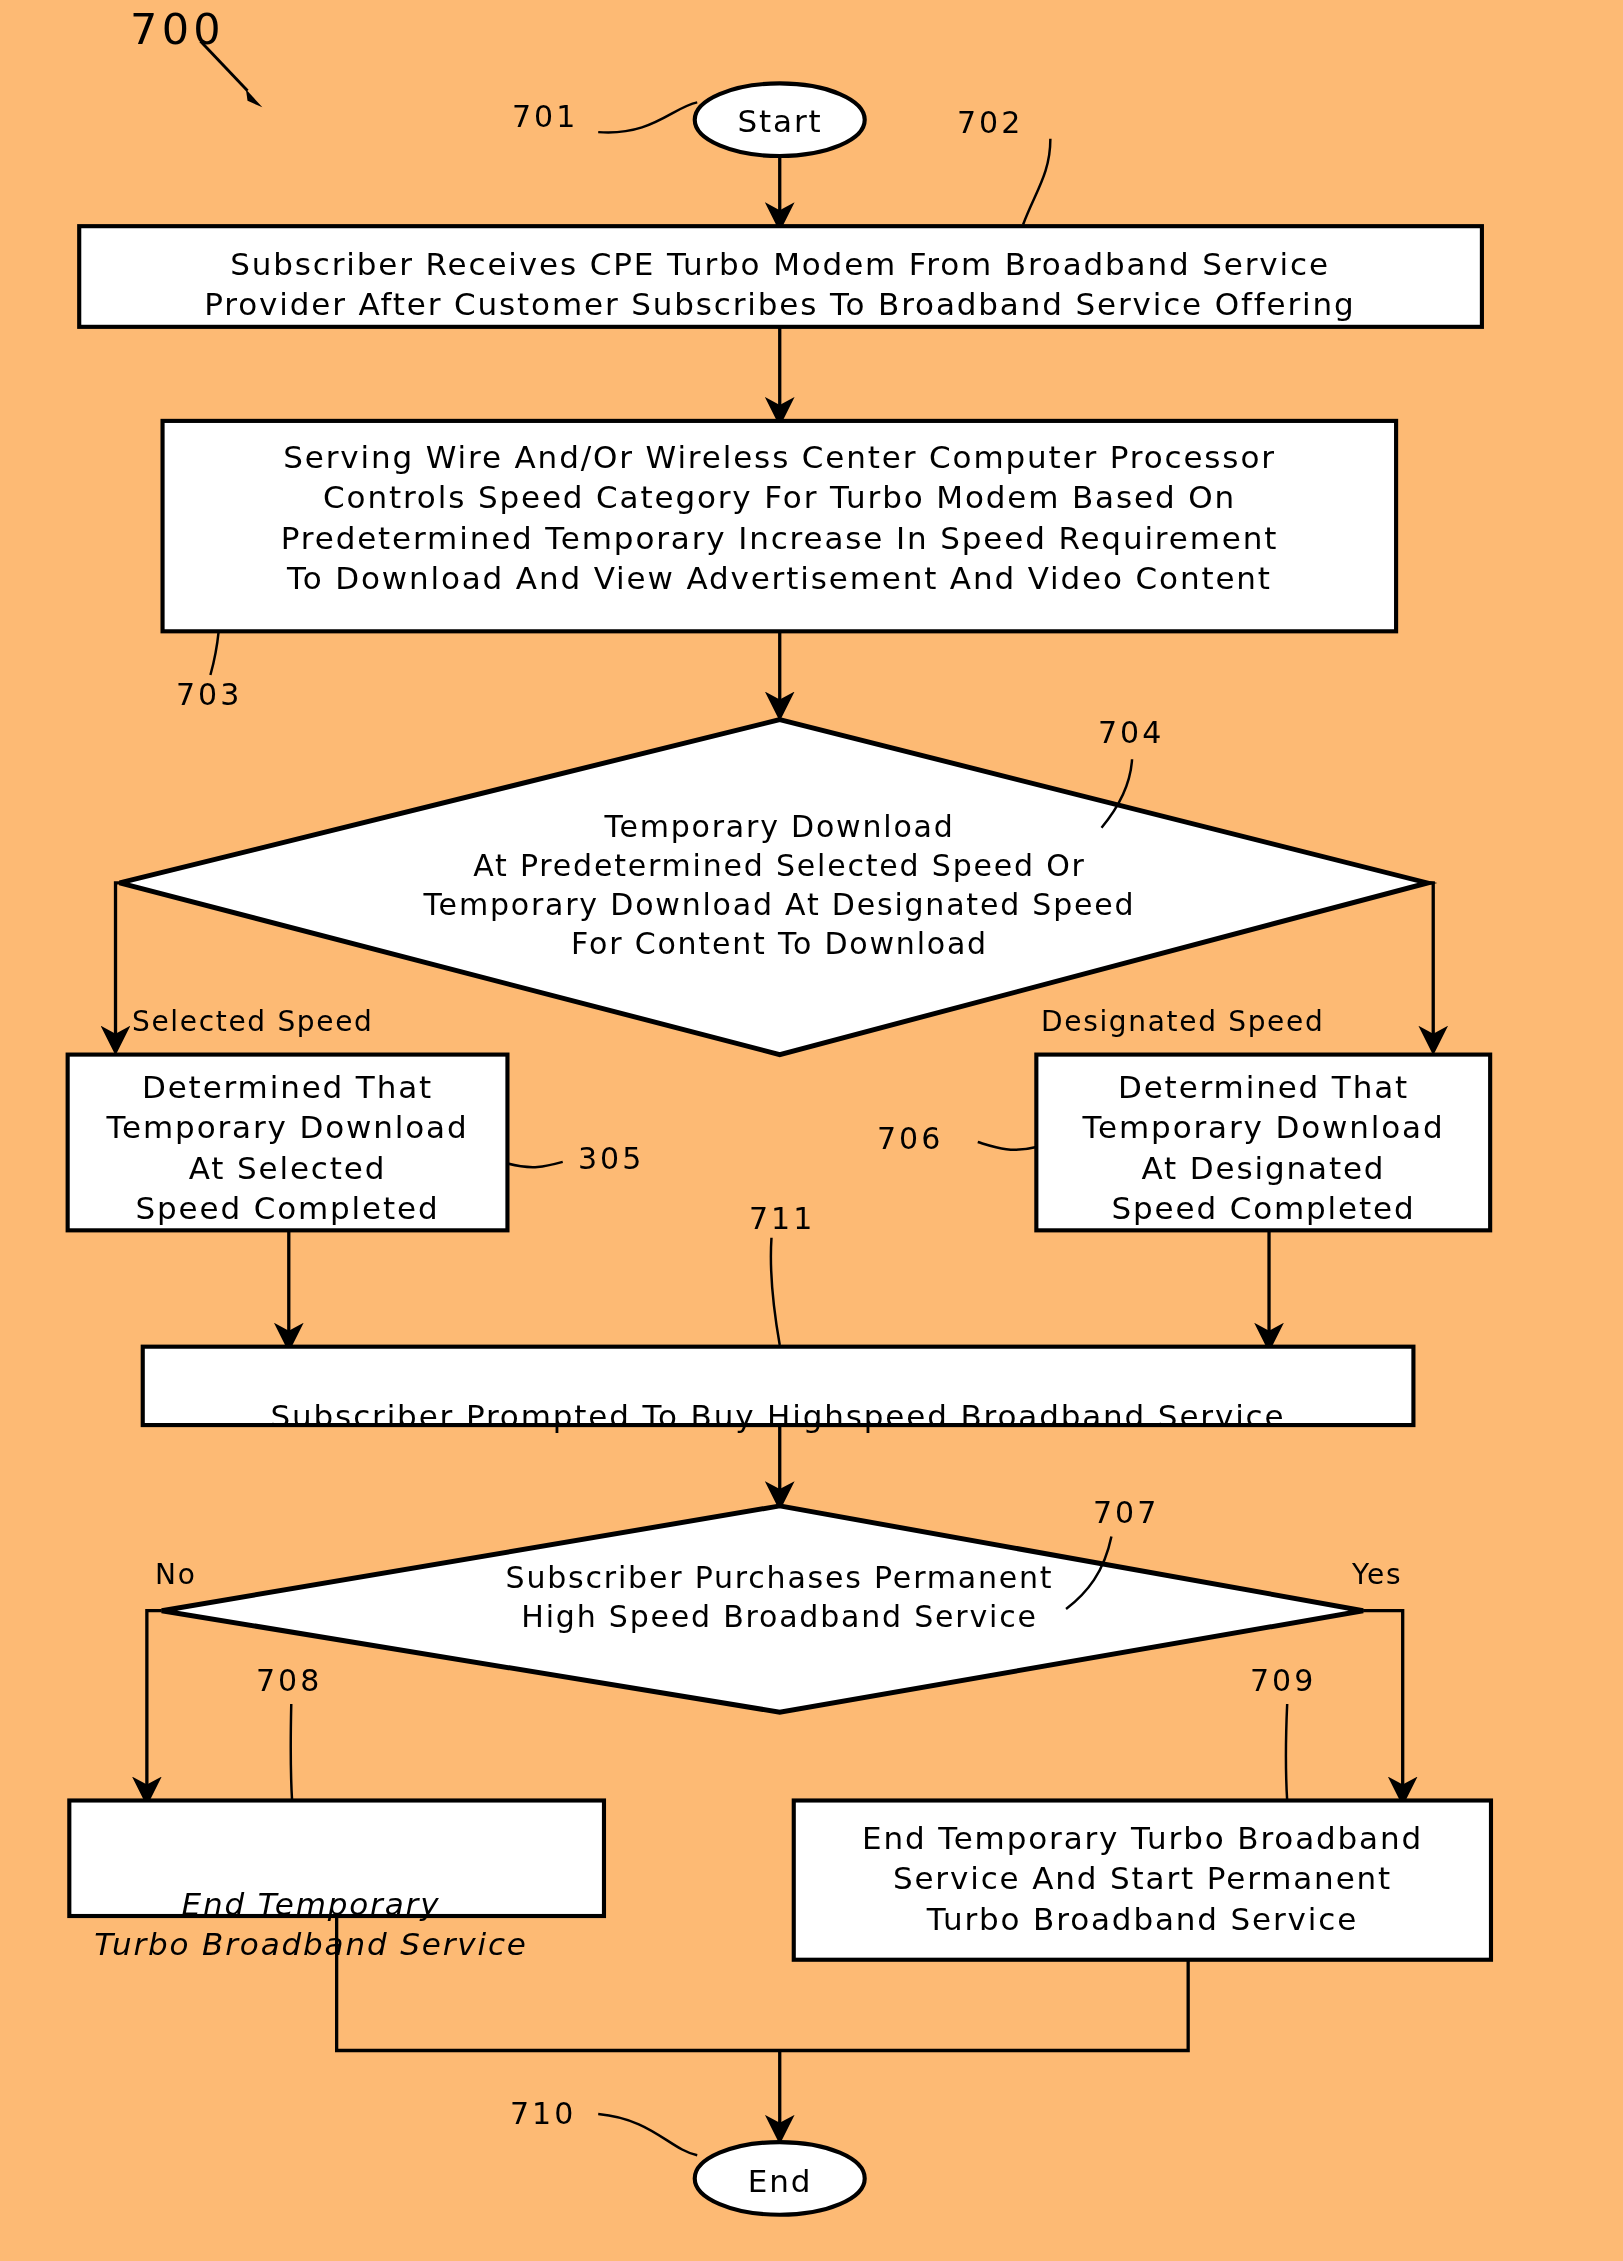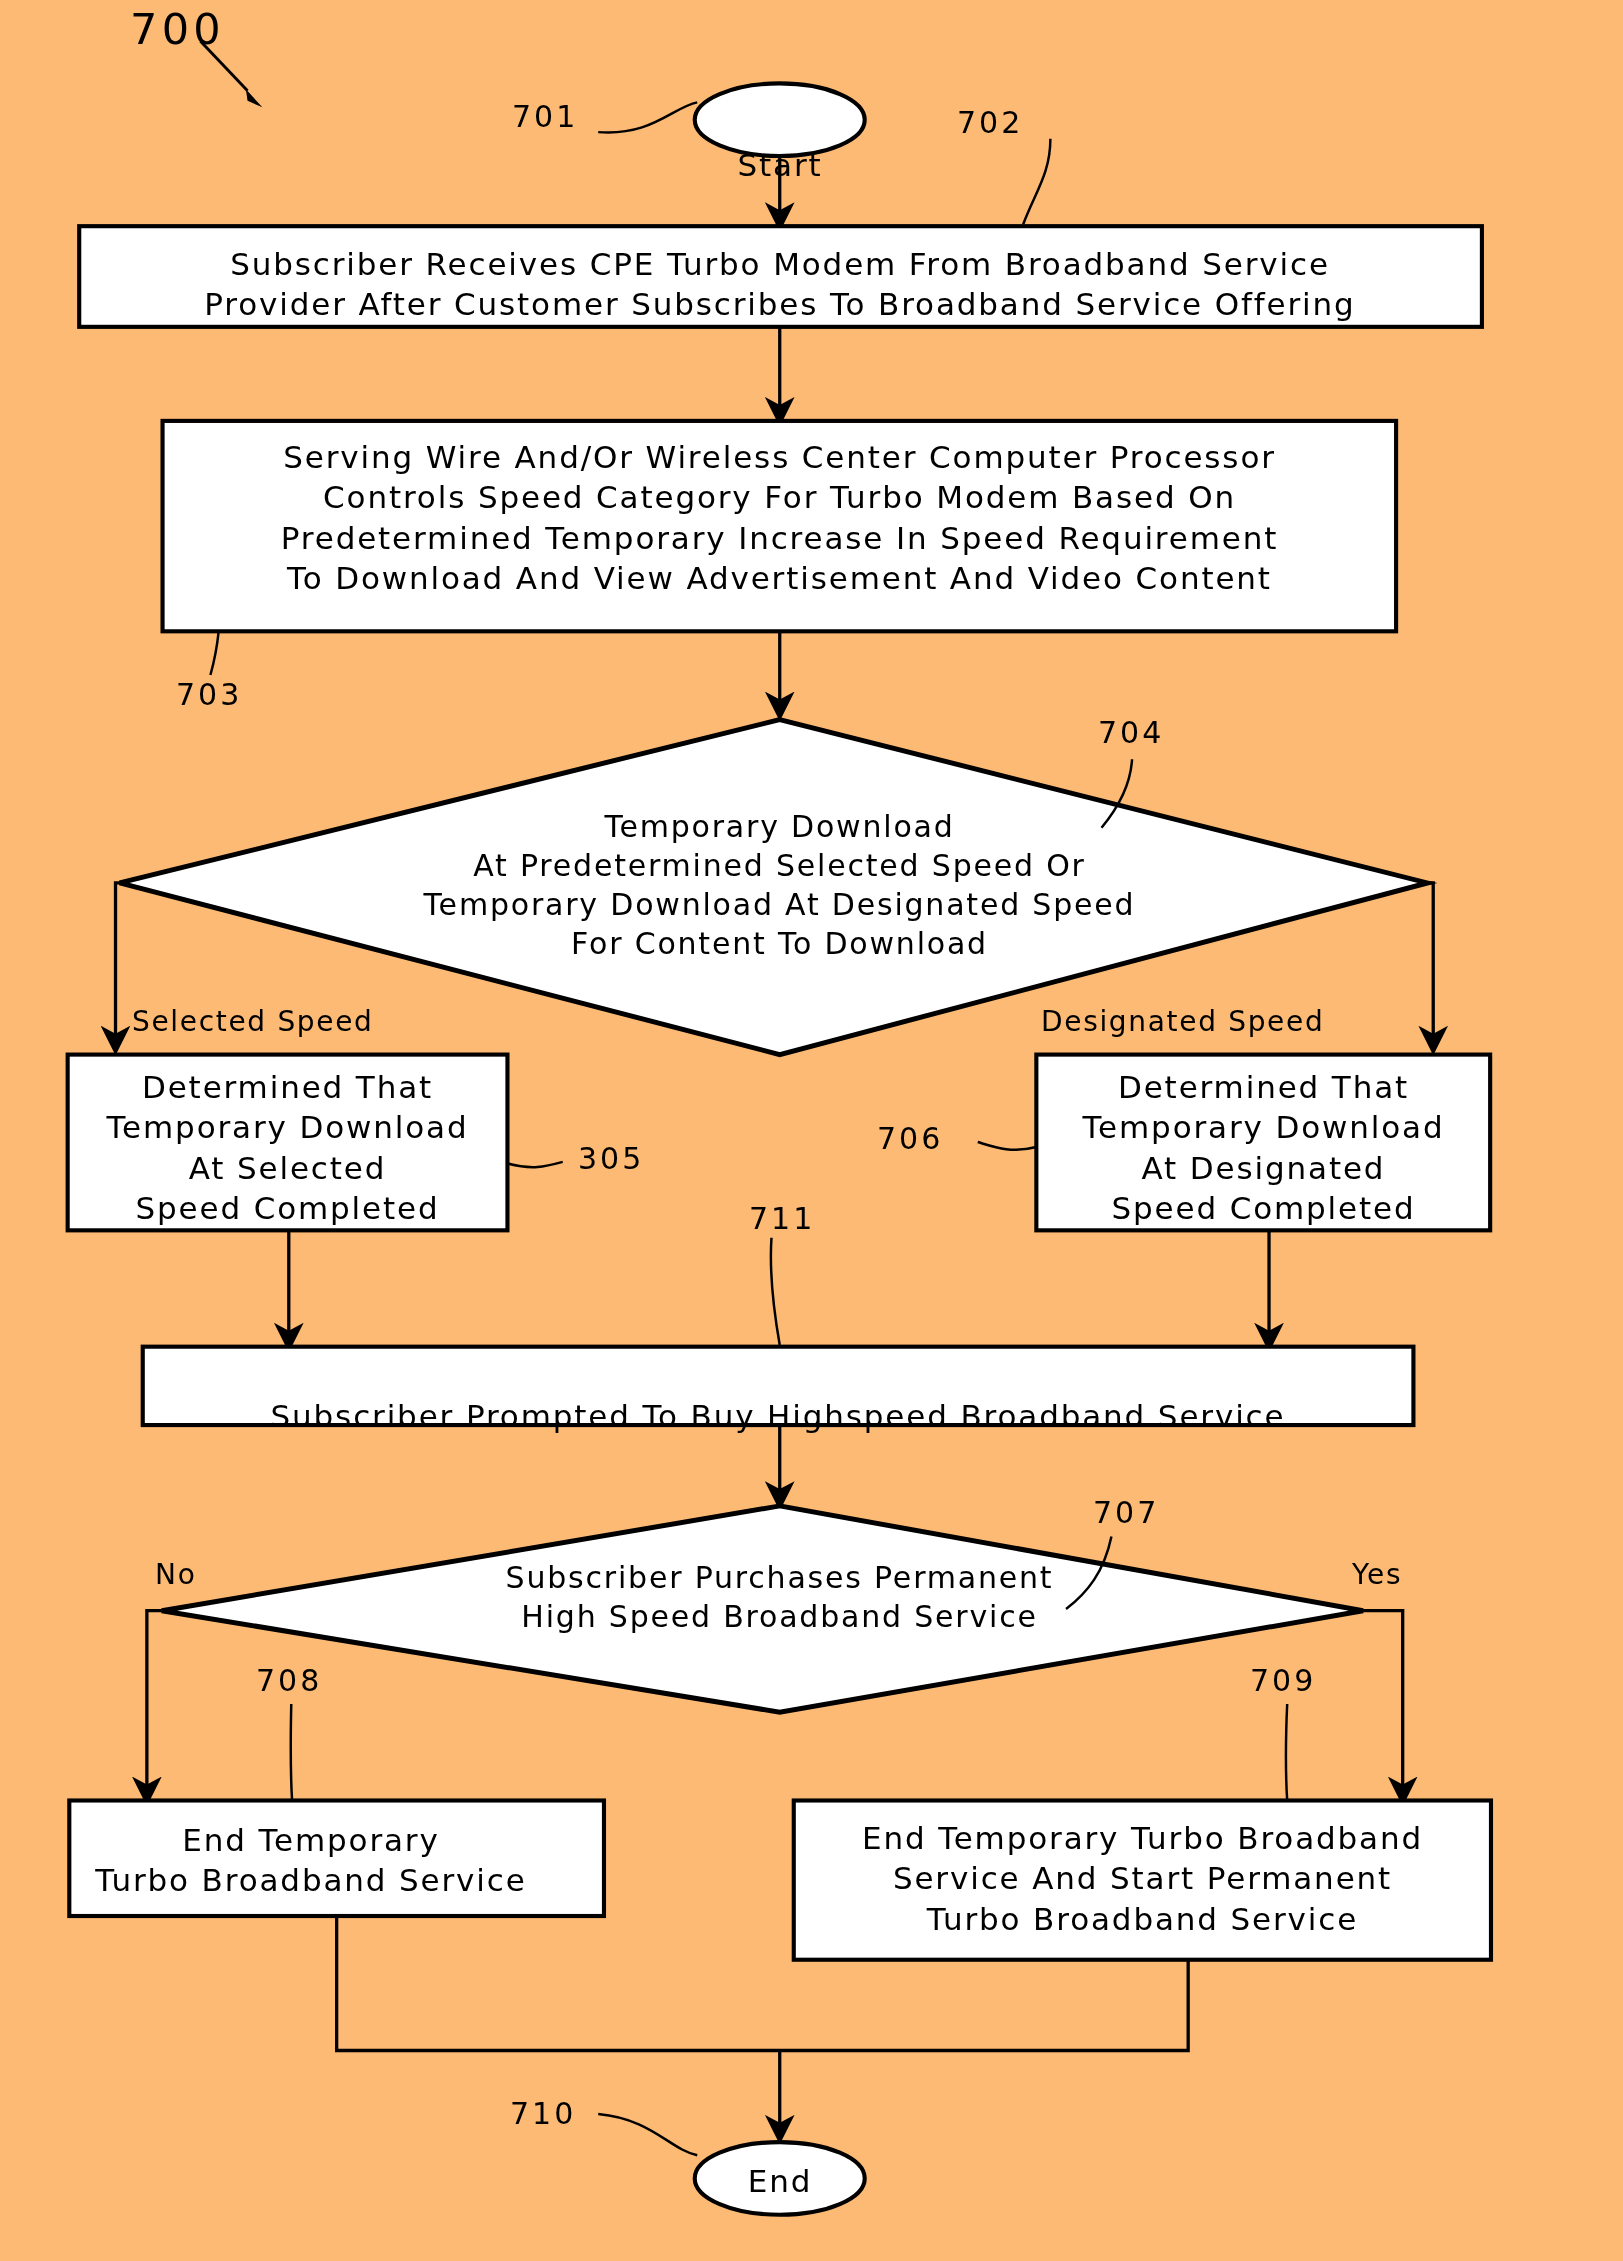--- a/index.html
+++ b/index.html
@@ -158,21 +158,21 @@
     <g>
       <ellipse cx="945" cy="2640" rx="103" ry="44" fill="#ffffff" stroke="#000000" stroke-width="5"></ellipse>
     </g>
 
     <path d="M 725 2562 C 790 2568 812 2605 845 2612" stroke="#000000" stroke-width="3" fill="none"></path>
   </svg>
 
   <div class="ref-num" style="left:130px; top:4.1px; font-size:43px;">700</div>
 
   <div class="ref-num" style="left:512px; top:99px;">701</div>
-  <div class="node-text term-text" style="left:695px; top:101px; width:170px;margin-top:44px;">Start</div>
+  <div class="node-text term-text" style="left:695px; top:101px; width:170px;">Start</div>
 
   <div class="ref-num" style="left:957px; top:97px;margin-top:8px;">702</div>
   <div class="node-text box-text" style="left:87px; top:244px; width:1386px;">Subscriber Receives CPE Turbo Modem From Broadband Service
 Provider After Customer Subscribes To Broadband Service Offering</div>
 
   <div class="ref-num" style="left:176px; top:677px;">703</div>
   <div class="node-text box-text" style="left:171px; top:437px; width:1217px;">Serving Wire And/Or Wireless Center Computer Processor
 Controls Speed Category For Turbo Modem Based On
 Predetermined Temporary Increase In Speed Requirement
 To Download And View Advertisement And Video Content</div>
@@ -202,21 +202,21 @@
   <div class="node-text box-text" style="left:151px; top:1396px; width:1254px;">Subscriber Prompted To Buy Highspeed Broadband Service</div>
 
   <div class="ref-num" style="left:1093px; top:1495px;">707</div>
   <div class="node-text dia-text" style="left:276px; top:1558px; width:1007px;">Subscriber Purchases Permanent
 High Speed Broadband Service</div>
 
   <div class="edge-label" style="left:155px; top:1558px;">No</div>
   <div class="edge-label" style="left:1352px; top:1558px;">Yes</div>
 
   <div class="ref-num" style="left:256px; top:1663px;">708</div>
-  <div class="node-text box-text" style="left:73px; top:1820px; width:476px;">End Temporary
+  <div class="node-text box-text" style="left:73px; top:1884px; width:476px;font-style:italic;">End Temporary
 Turbo Broadband Service</div>
 
   <div class="ref-num" style="left:1250px; top:1663px;">709</div>
   <div class="node-text box-text" style="left:797px; top:1818px; width:691px;">End Temporary Turbo Broadband
 Service And Start Permanent
 Turbo Broadband Service</div>
 
   <div class="ref-num" style="left:510px; top:2096px;">710</div>
   <div class="node-text term-text" style="left:695px; top:2161px; width:170px;">End</div>
 

